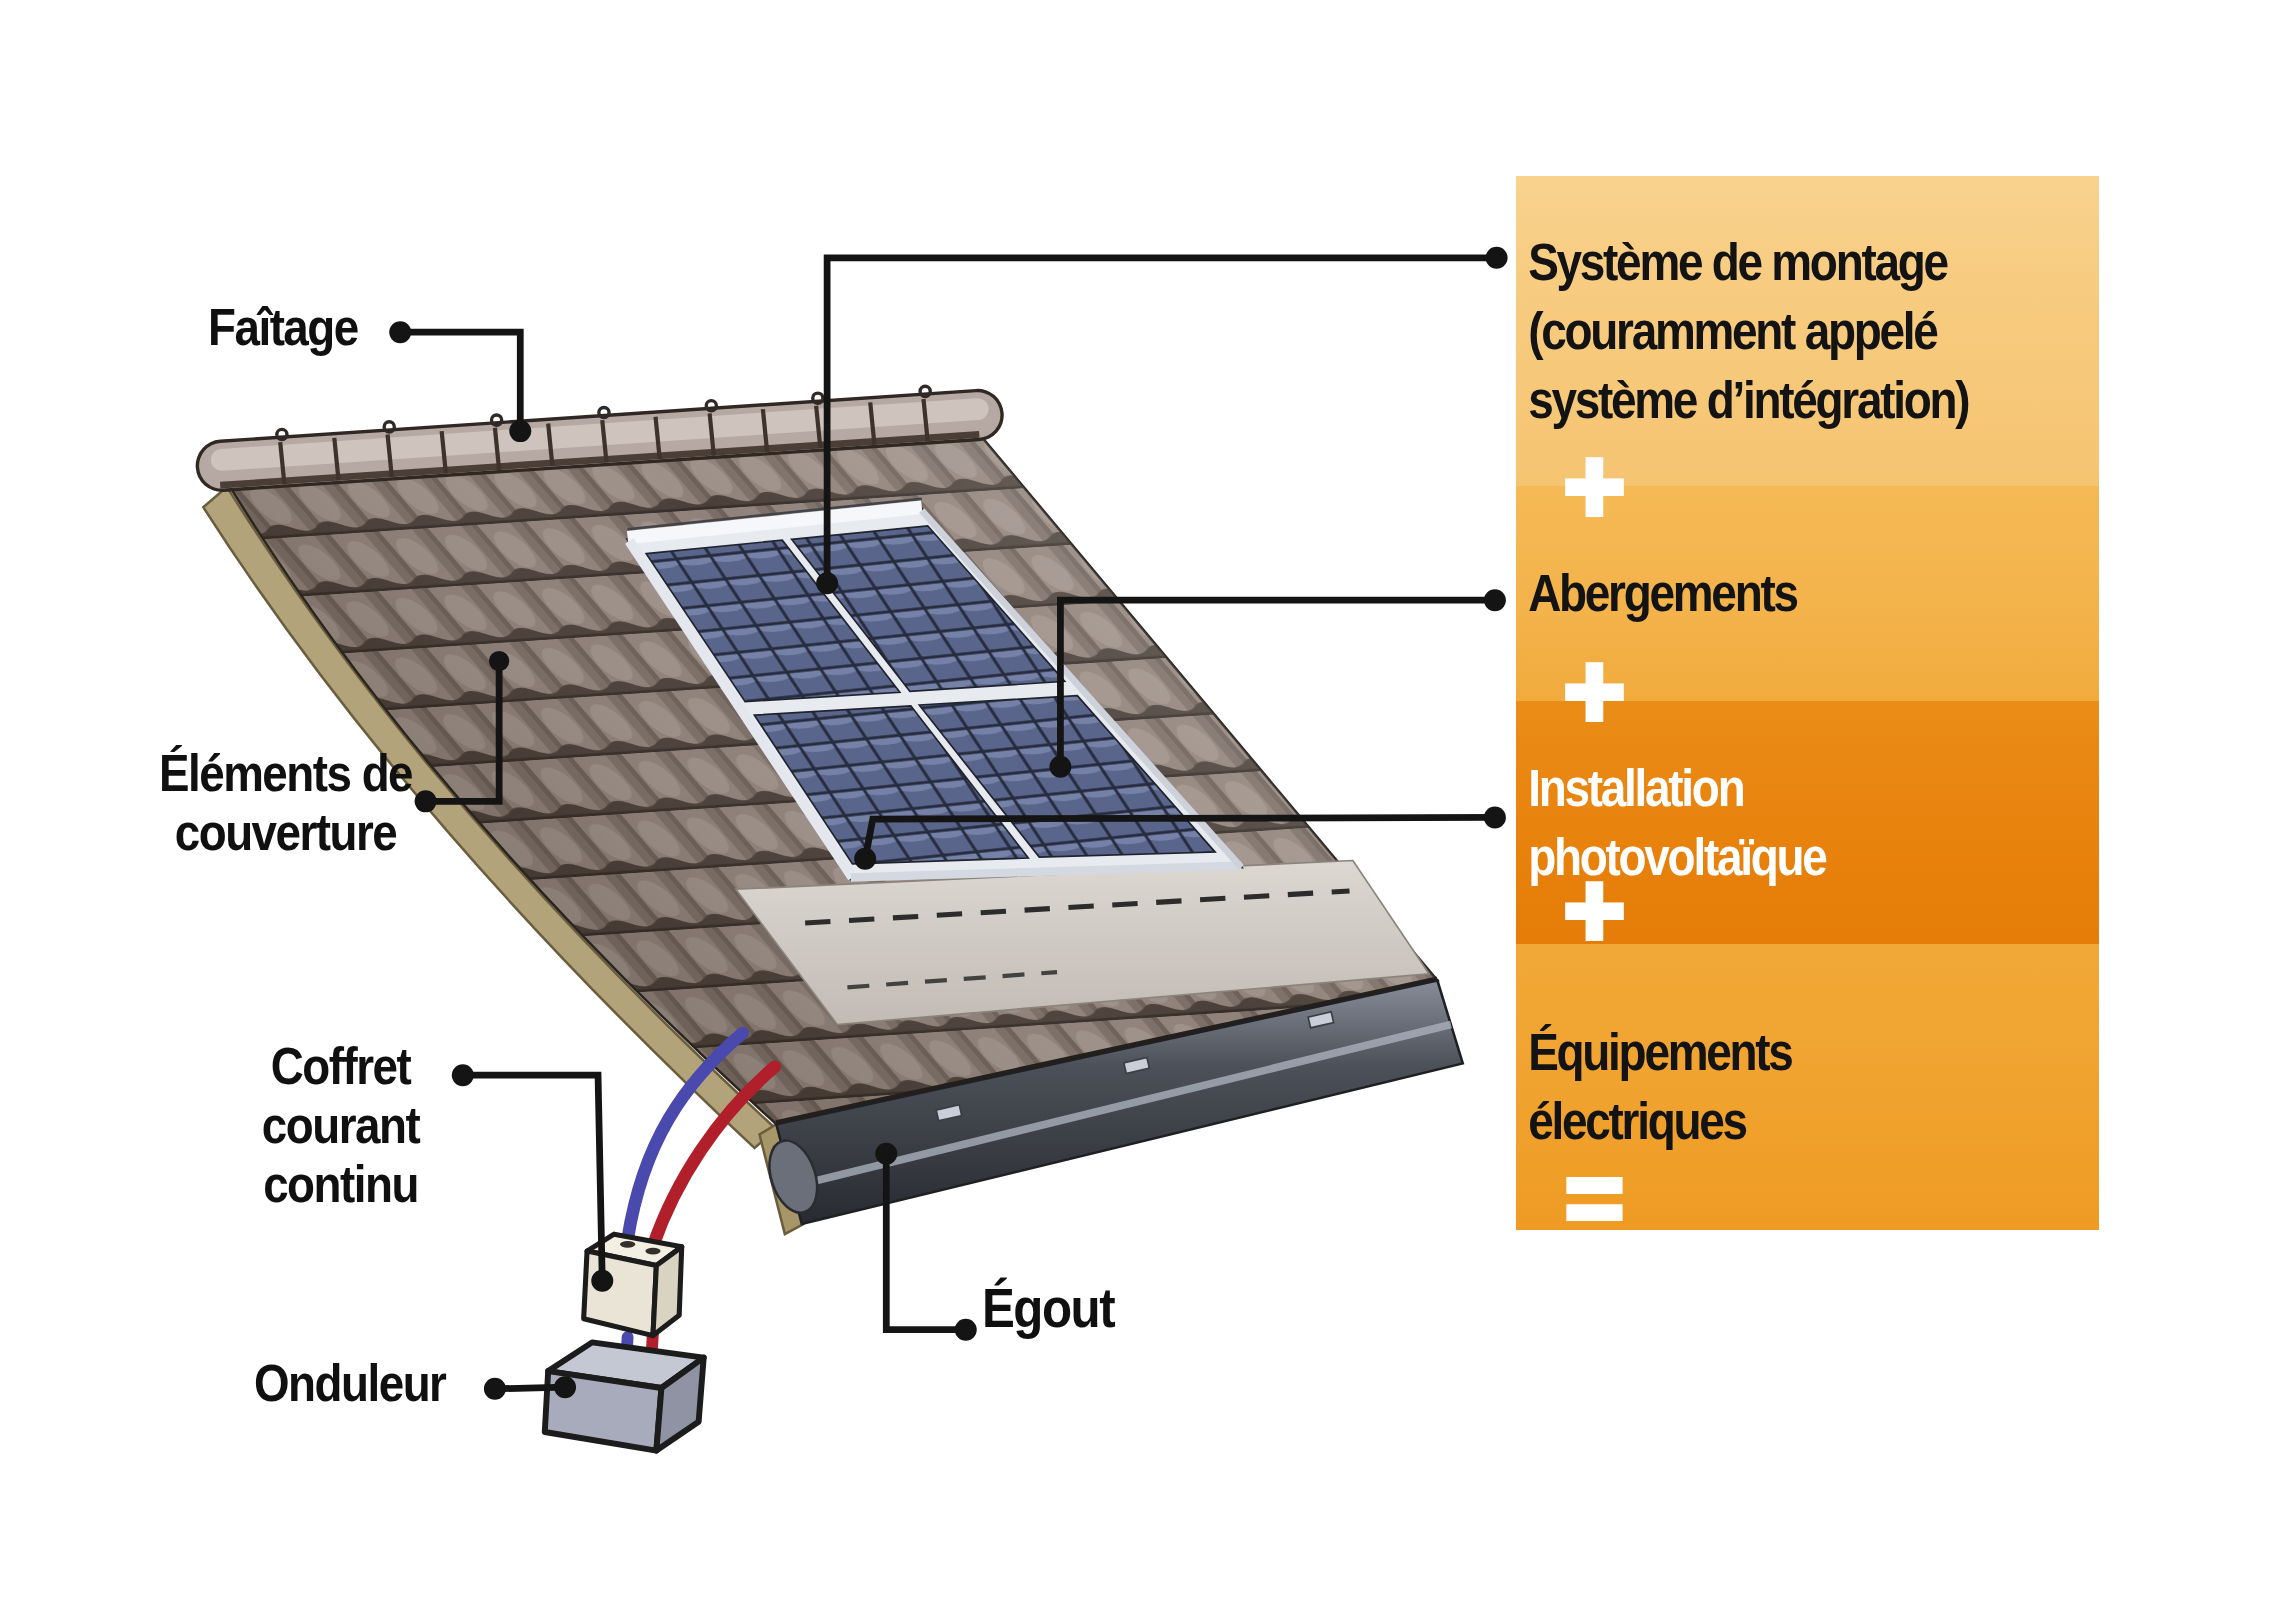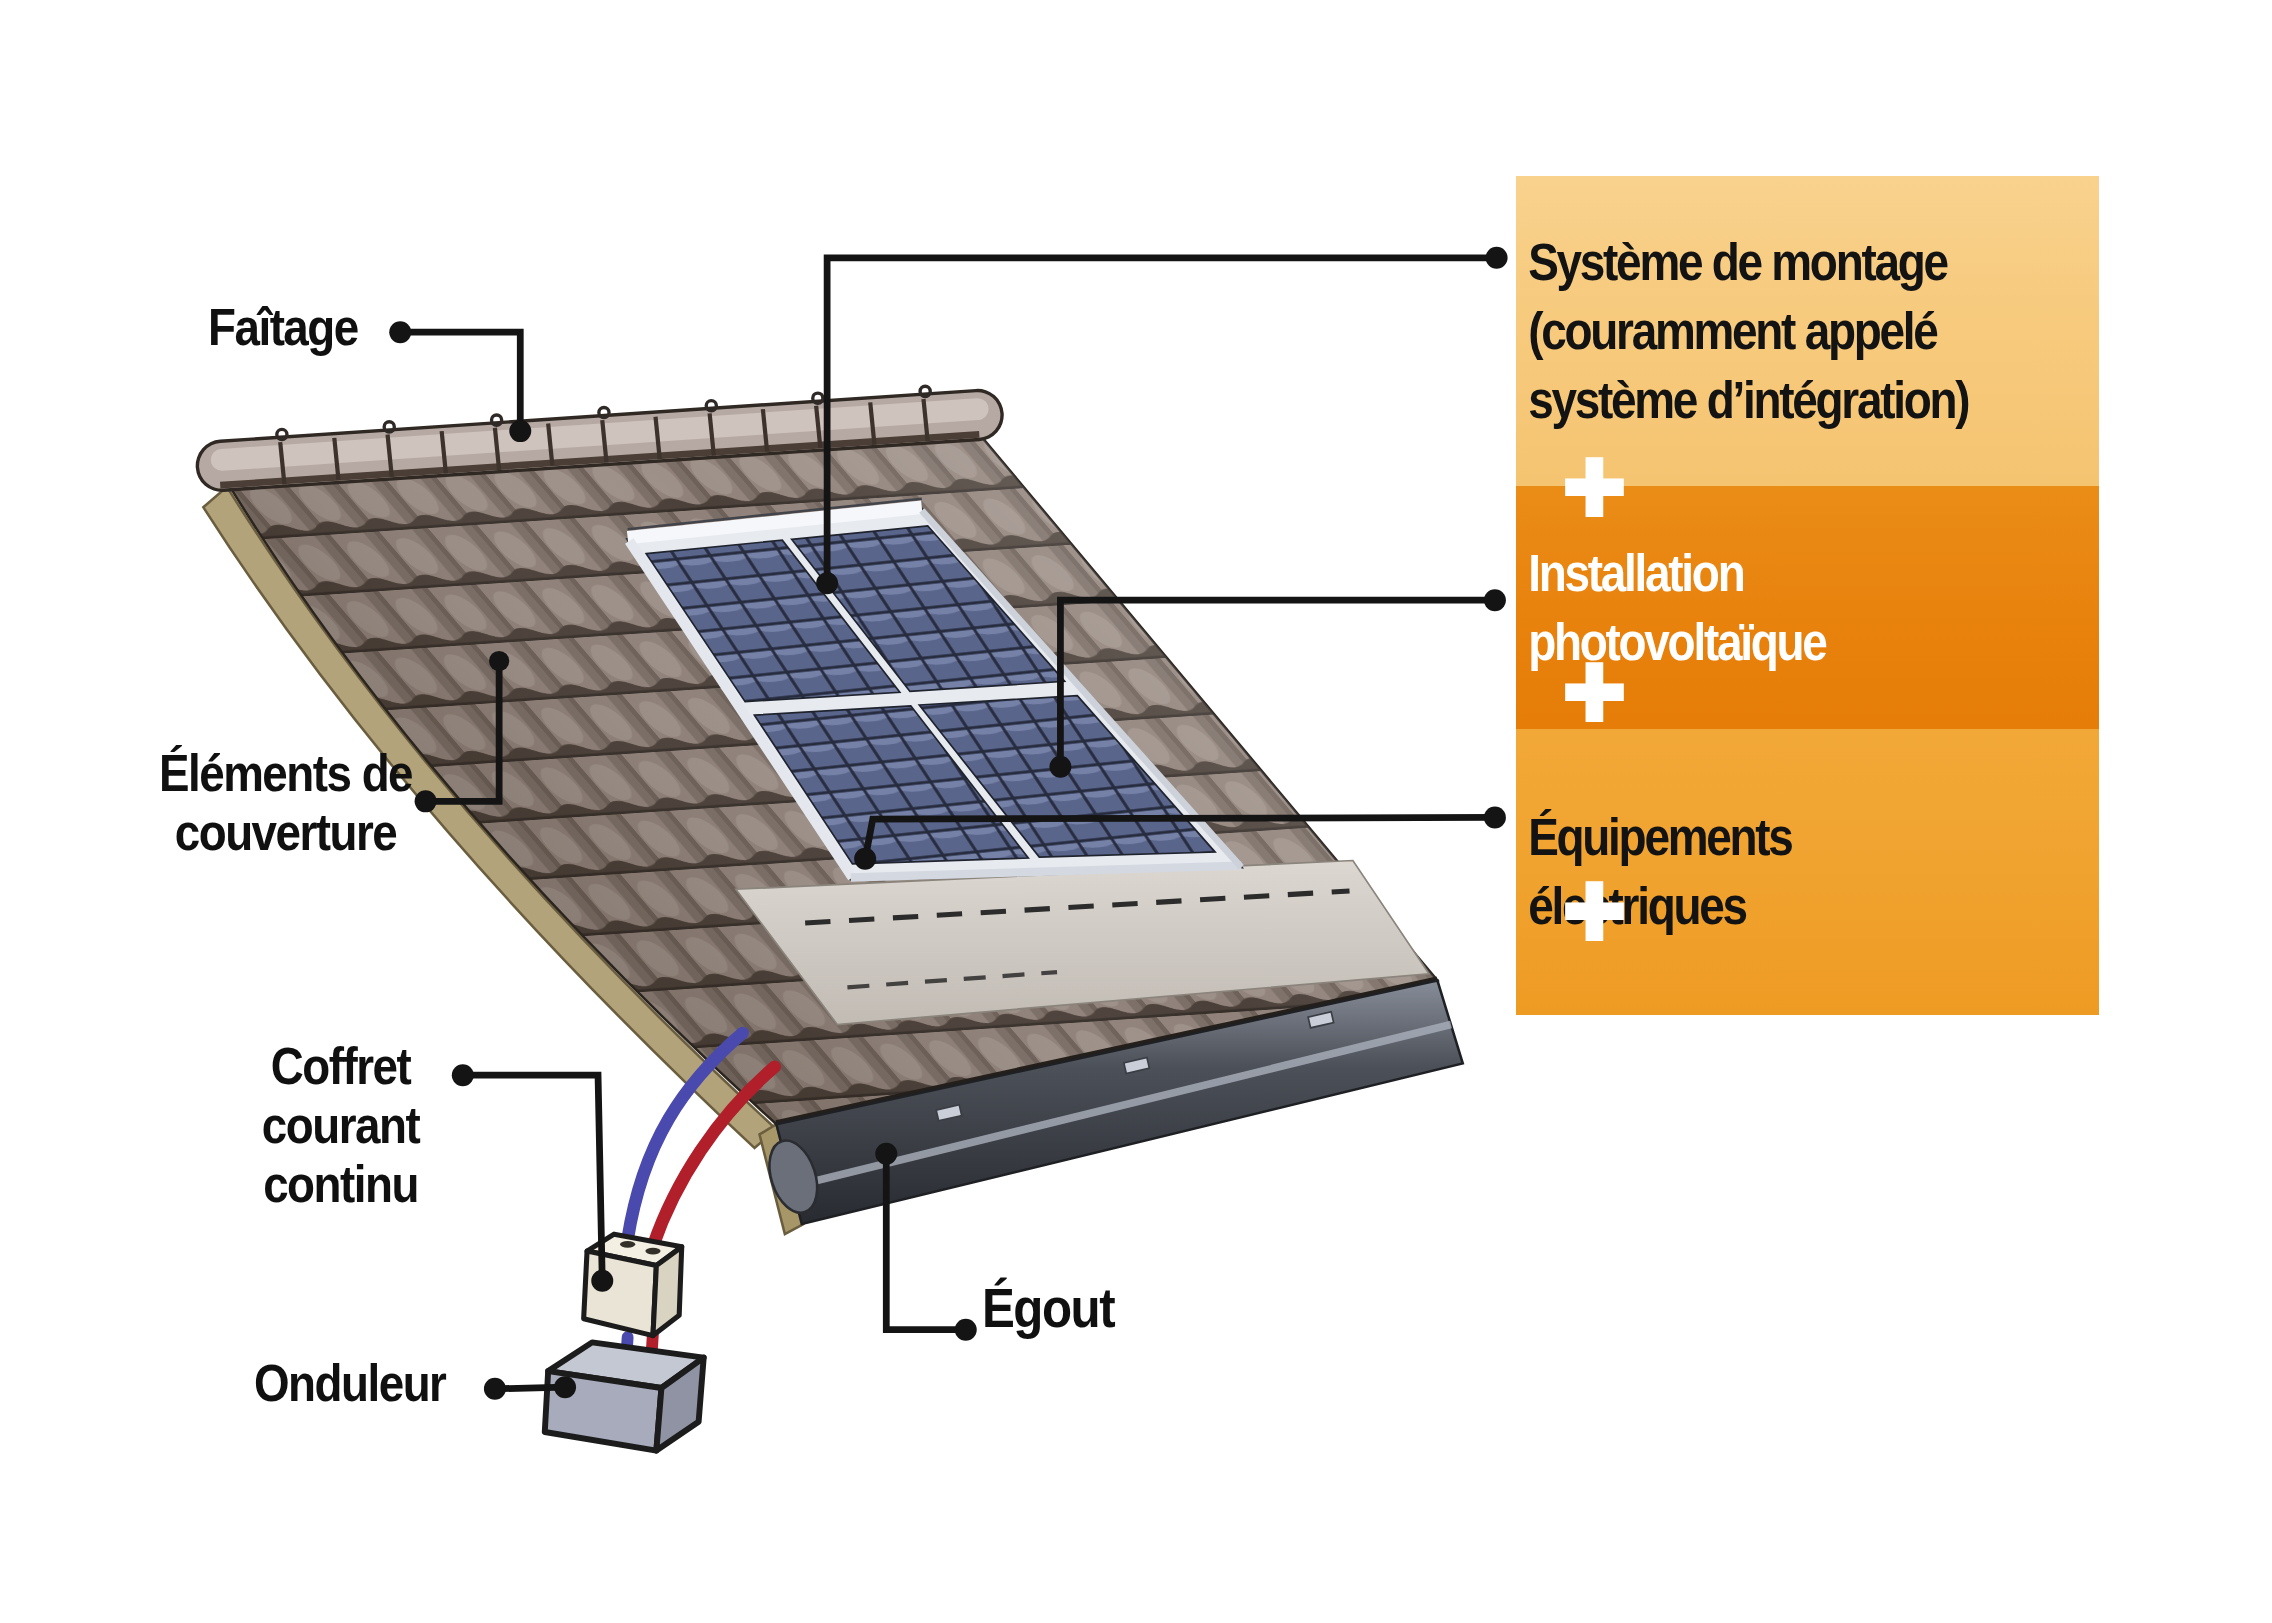--- a/index.html
+++ b/index.html
@@ -227,20 +227,23 @@
 continu</div>
   <div class="lbl lbl-onduleur">Onduleur</div>
   <div class="lbl lbl-egout">Égout</div>
 
   <div class="panel">
     <div class="band b1">
       <div class="band-text">Système de montage
 (couramment appelé
 système d’intégration)</div>
     </div>
+    <div class="band b3">
+      <div class="band-text">Abergements</div>
+    </div>
     <div class="band b5">
       <div class="band-text">Installation
 photovoltaïque</div>
     </div>
     <div class="band b4">
       <div class="band-text">Équipements
 électriques</div>
     </div>
     <div class="op op1">+</div>
     <div class="op op2">+</div>

